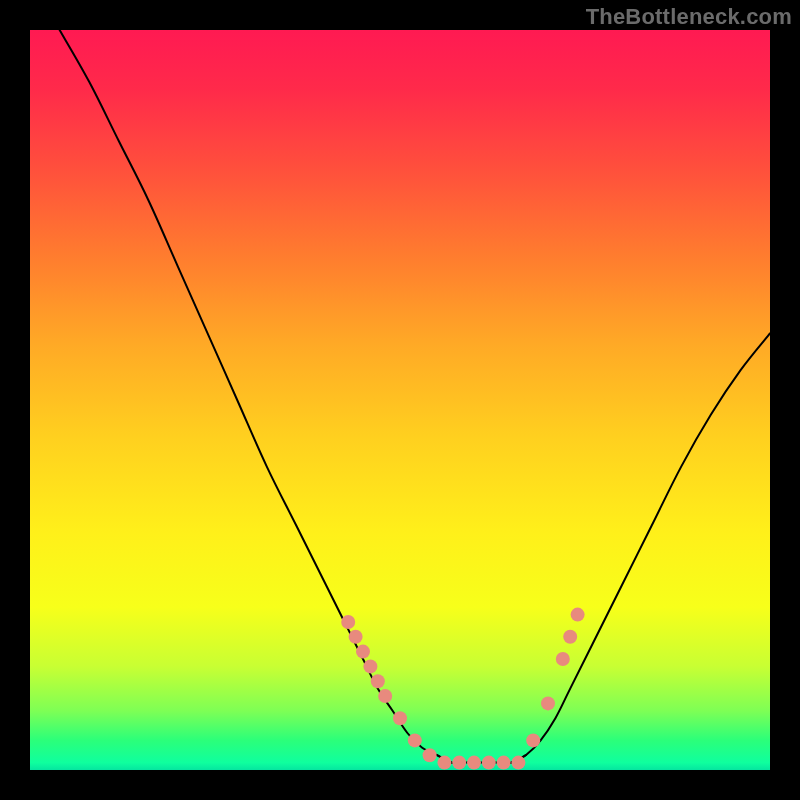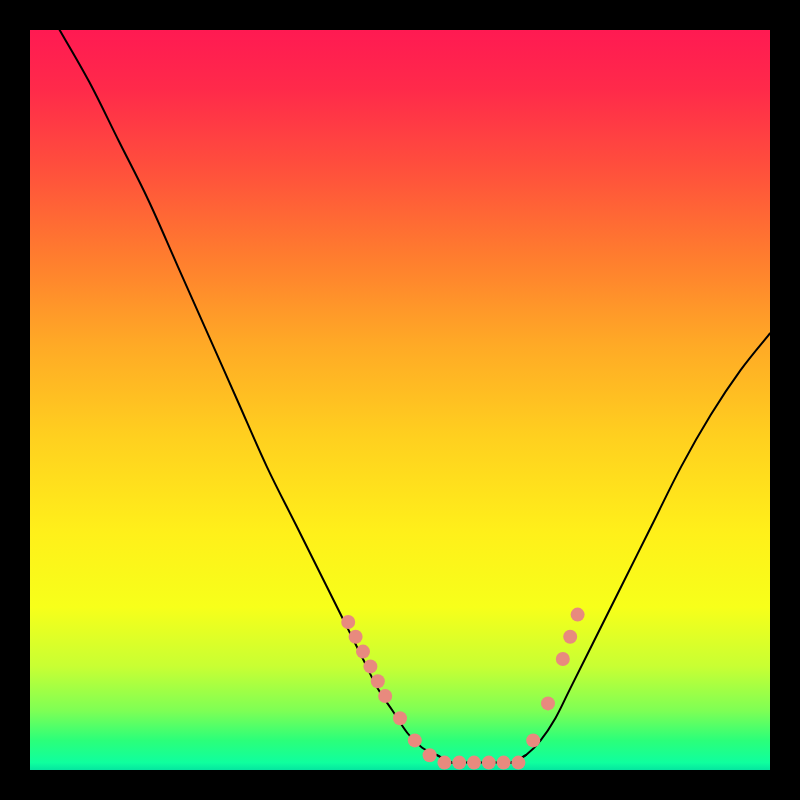--- a/index.html
+++ b/index.html
@@ -80,13 +80,14 @@
           <circle cx="473.6" cy="732.6" r="7" fill="#e88a7e"></circle>
           <circle cx="488.40000000000003" cy="732.6" r="7" fill="#e88a7e"></circle>
           <circle cx="503.20000000000005" cy="710.4" r="7" fill="#e88a7e"></circle>
           <circle cx="518" cy="673.4" r="7" fill="#e88a7e"></circle>
           <circle cx="532.8" cy="629" r="7" fill="#e88a7e"></circle>
           <circle cx="540.1999999999999" cy="606.8" r="7" fill="#e88a7e"></circle>
           <circle cx="547.6" cy="584.6" r="7" fill="#e88a7e"></circle>
         </g>
     </svg>
   </div>
+  <div class="watermark">TheBottleneck.com</div>
 </div>
 
 </body></html>

